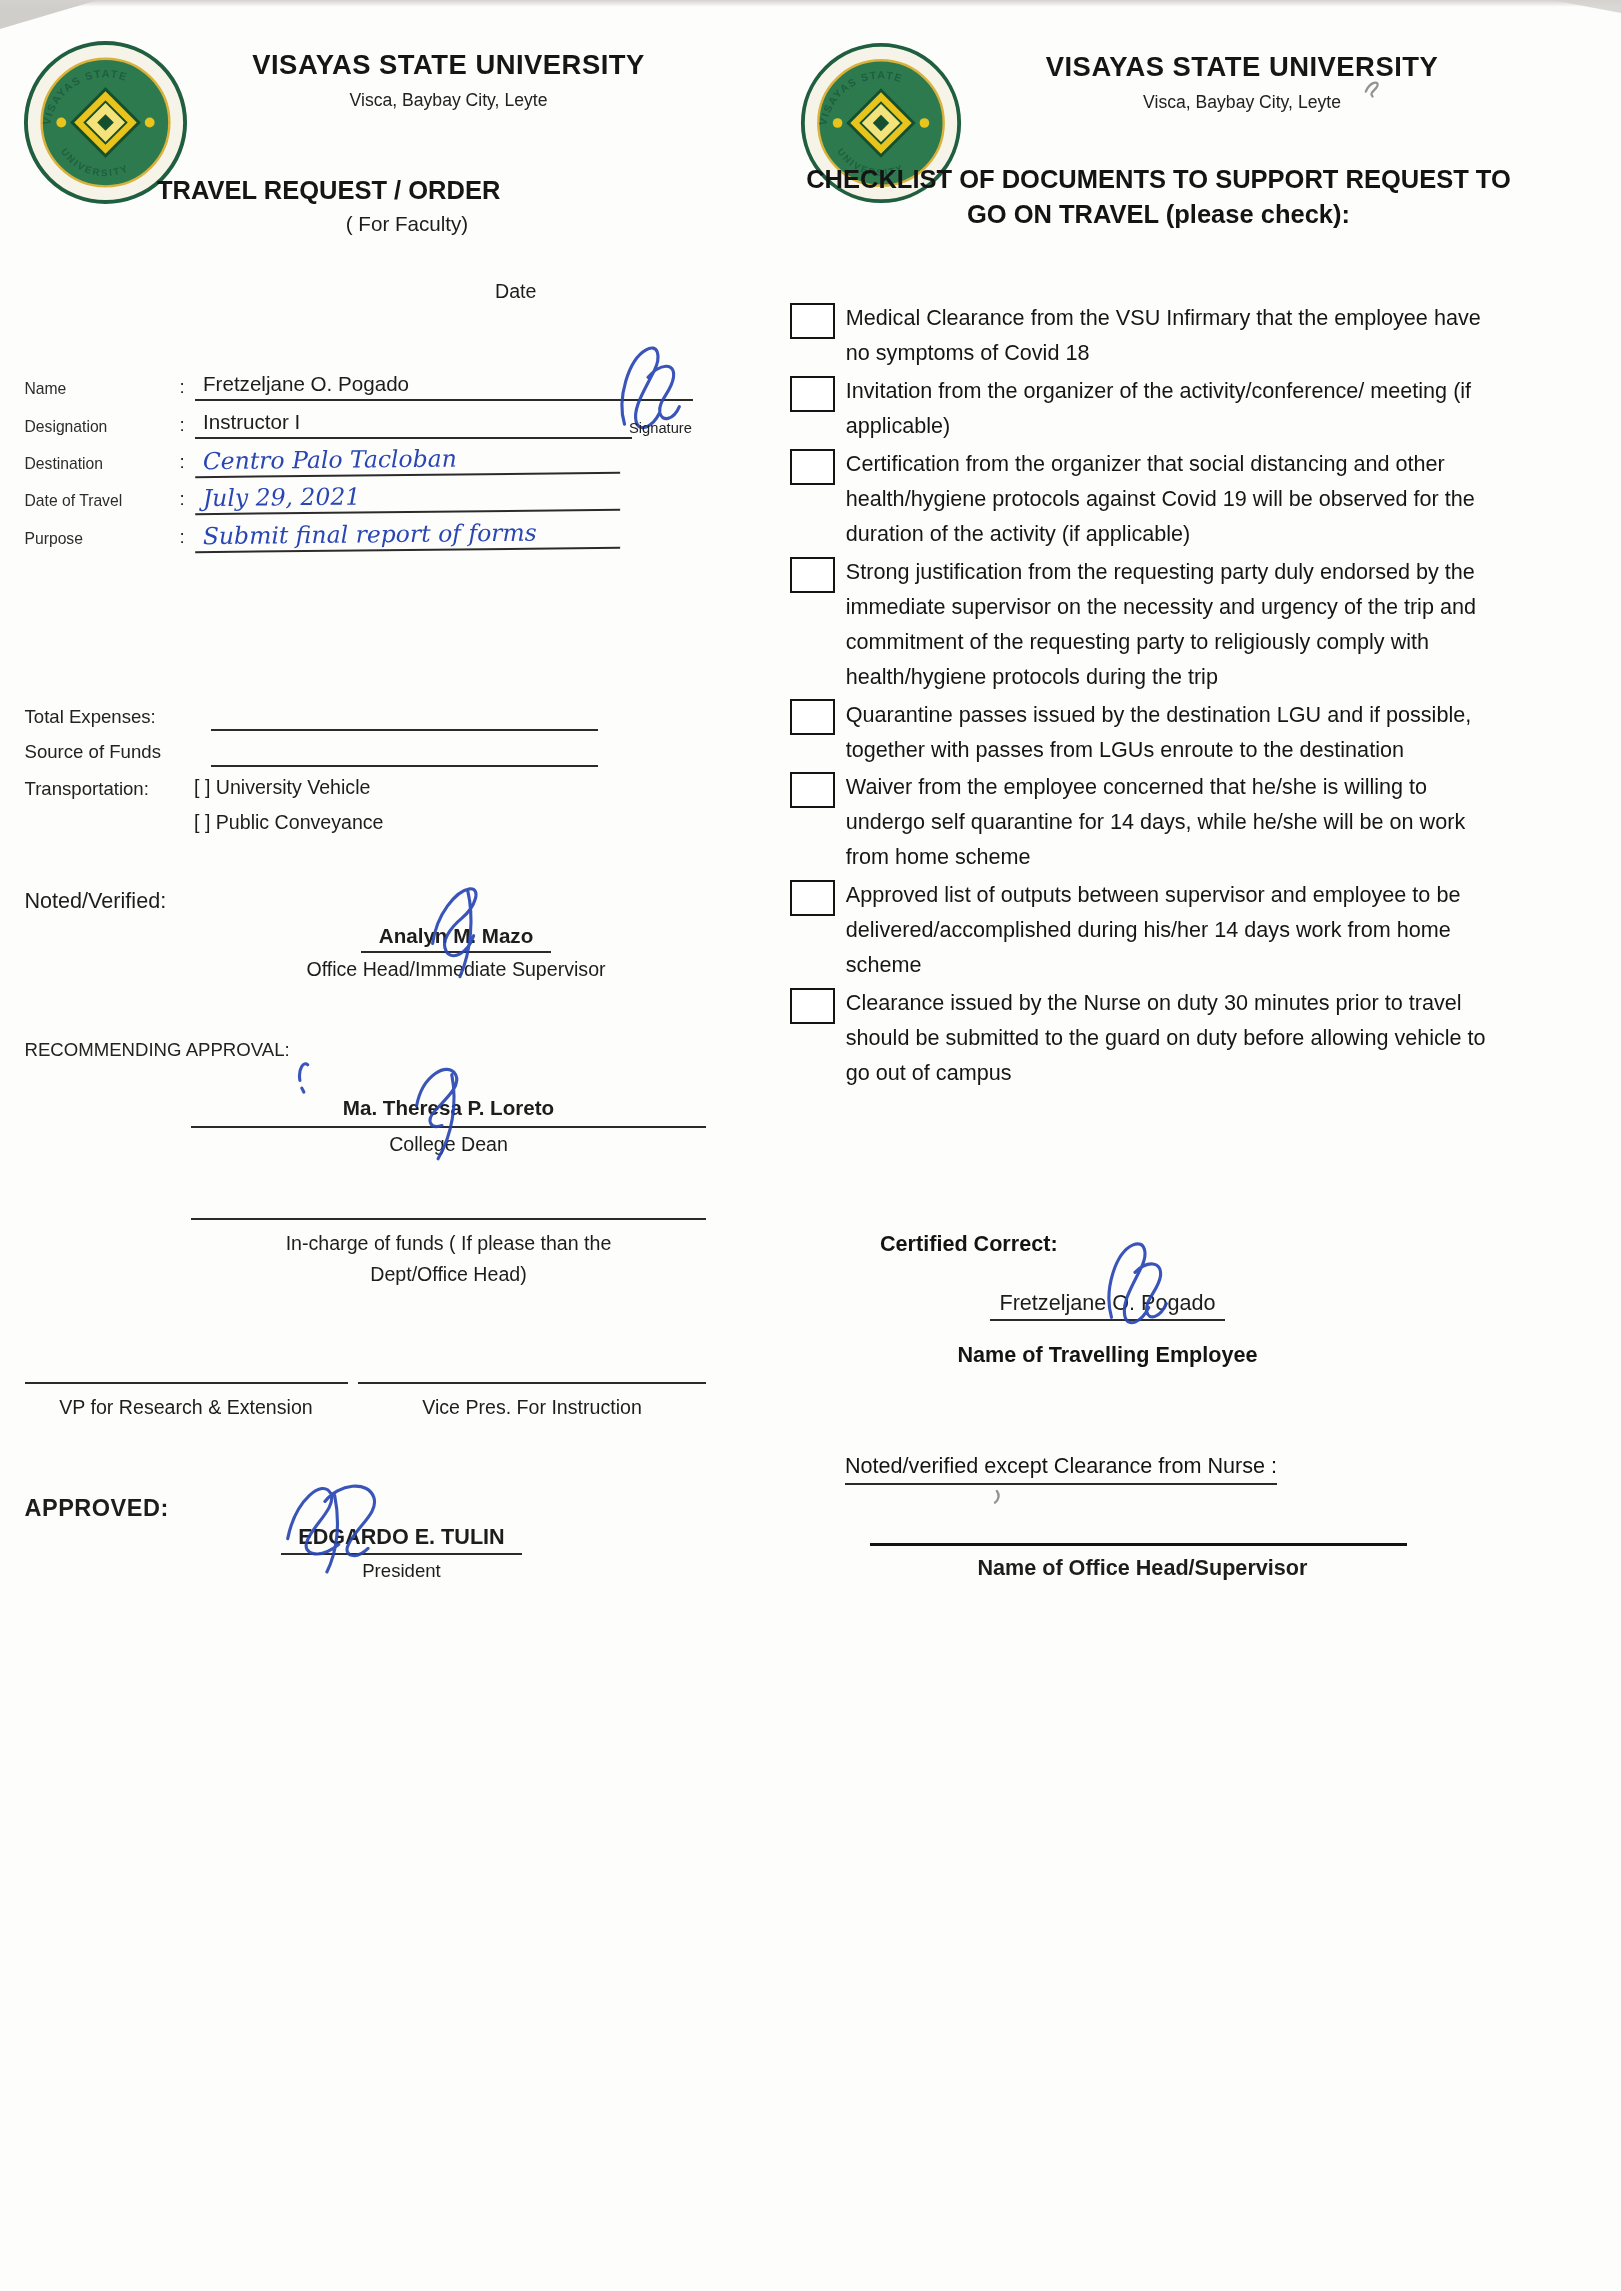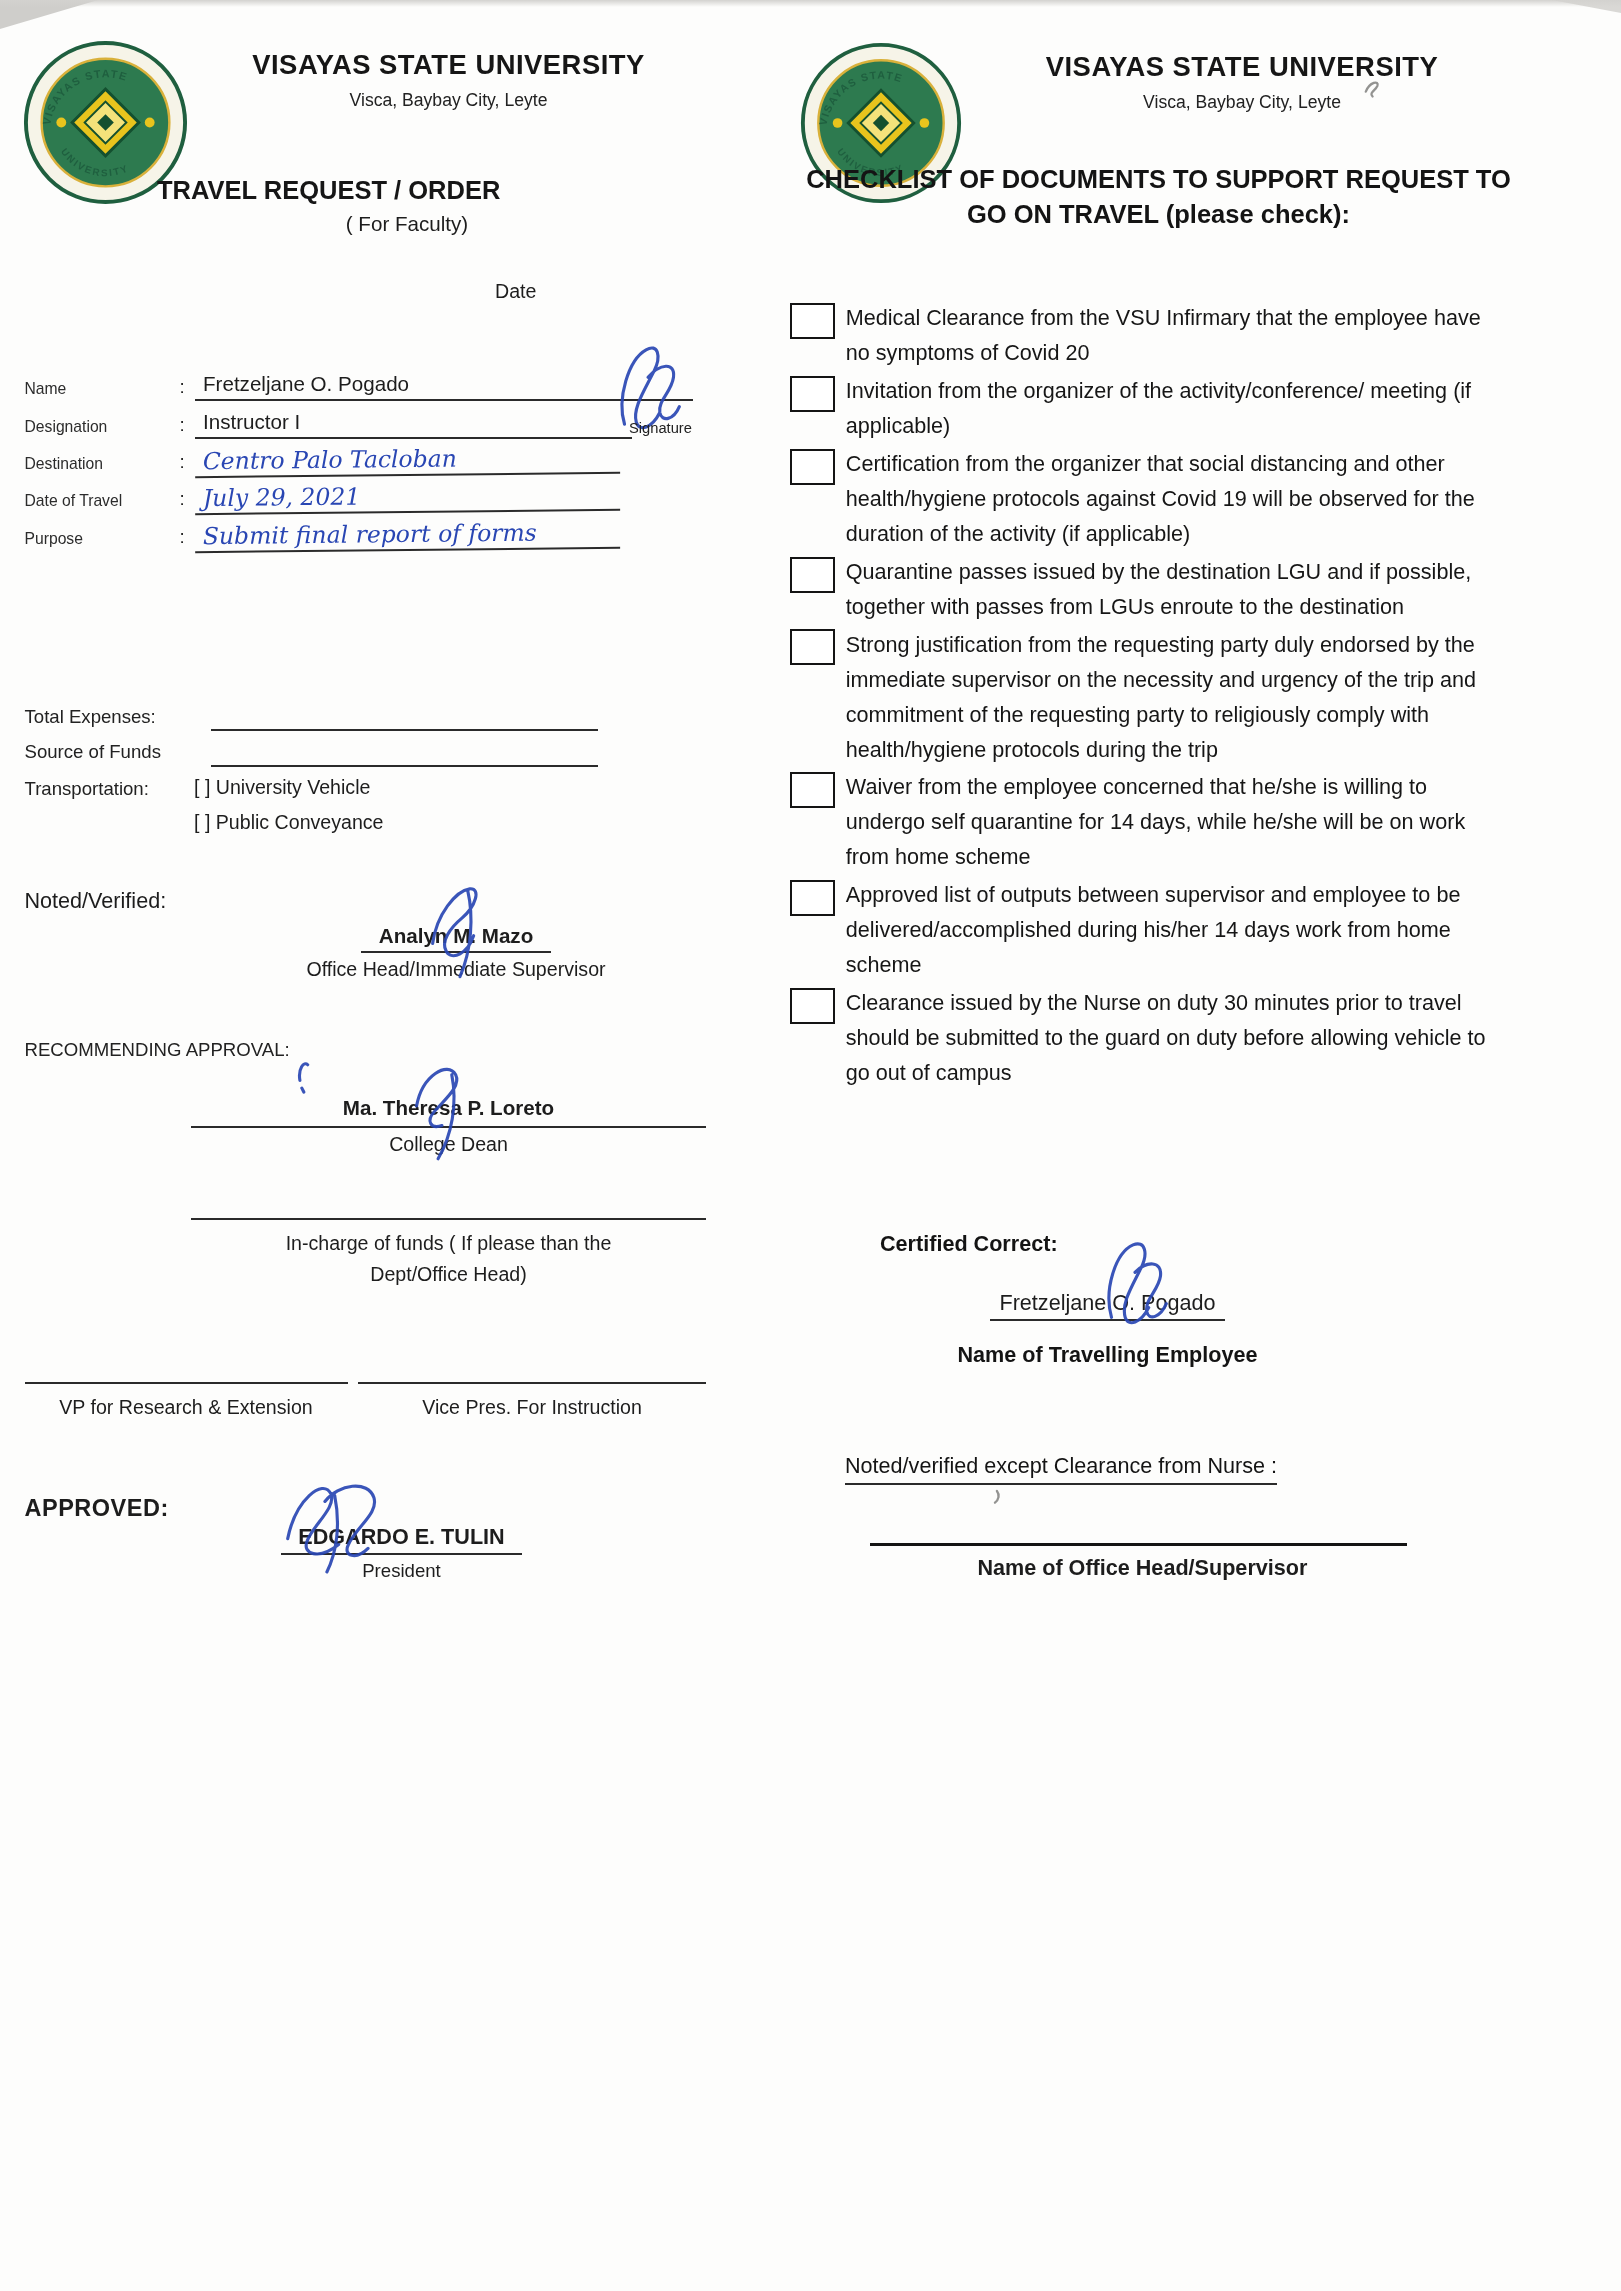--- a/index.html
+++ b/index.html
@@ -204,37 +204,37 @@
   </div>
   <svg class="ink gray" style="left:1360px;top:76px" width="29" height="25.5" viewBox="0 0 30 26">
     <path d="M6 16 C10 6 20 4 18 10 C16 15 9 17 13 21"></path>
   </svg>
 
   <div class="abs checklist-title" style="left:796px;top:162px;width:725px">CHECKLIST OF DOCUMENTS TO SUPPORT REQUEST TO GO ON TRAVEL (please check):</div>
 
   <div class="abs" style="left:790px;top:300px;width:716px">
     <div class="chk-item">
       <span class="chk-box"></span>
-      <div class="chk-text">Medical Clearance from the VSU Infirmary that the employee have no symptoms of Covid 20</div>
+      <div class="chk-text">Medical Clearance from the VSU Infirmary that the employee have no symptoms of Covid 18</div>
     </div>
     <div class="chk-item">
       <span class="chk-box"></span>
       <div class="chk-text">Invitation from the organizer of the activity/conference/ meeting (if applicable)</div>
     </div>
     <div class="chk-item">
       <span class="chk-box"></span>
       <div class="chk-text">Certification from the organizer that social distancing and other health/hygiene protocols against Covid 19 will be observed for the duration of the activity (if applicable)</div>
     </div>
     <div class="chk-item">
       <span class="chk-box"></span>
+      <div class="chk-text">Strong justification from the requesting party duly endorsed by the immediate supervisor on the necessity and urgency of the trip and commitment of the requesting party to religiously comply with health/hygiene protocols during the trip</div>
+    </div>
+    <div class="chk-item">
+      <span class="chk-box"></span>
       <div class="chk-text">Quarantine passes issued by the destination LGU and if possible, together with passes from LGUs enroute to the destination</div>
-    </div>
-    <div class="chk-item">
-      <span class="chk-box"></span>
-      <div class="chk-text">Strong justification from the requesting party duly endorsed by the immediate supervisor on the necessity and urgency of the trip and commitment of the requesting party to religiously comply with health/hygiene protocols during the trip</div>
     </div>
     <div class="chk-item">
       <span class="chk-box"></span>
       <div class="chk-text">Waiver from the employee concerned that he/she is willing to undergo self quarantine for 14 days, while he/she will be on work from home scheme</div>
     </div>
     <div class="chk-item">
       <span class="chk-box"></span>
       <div class="chk-text">Approved list of outputs between supervisor and employee to be delivered/accomplished during his/her 14 days work from home scheme</div>
     </div>
     <div class="chk-item">

